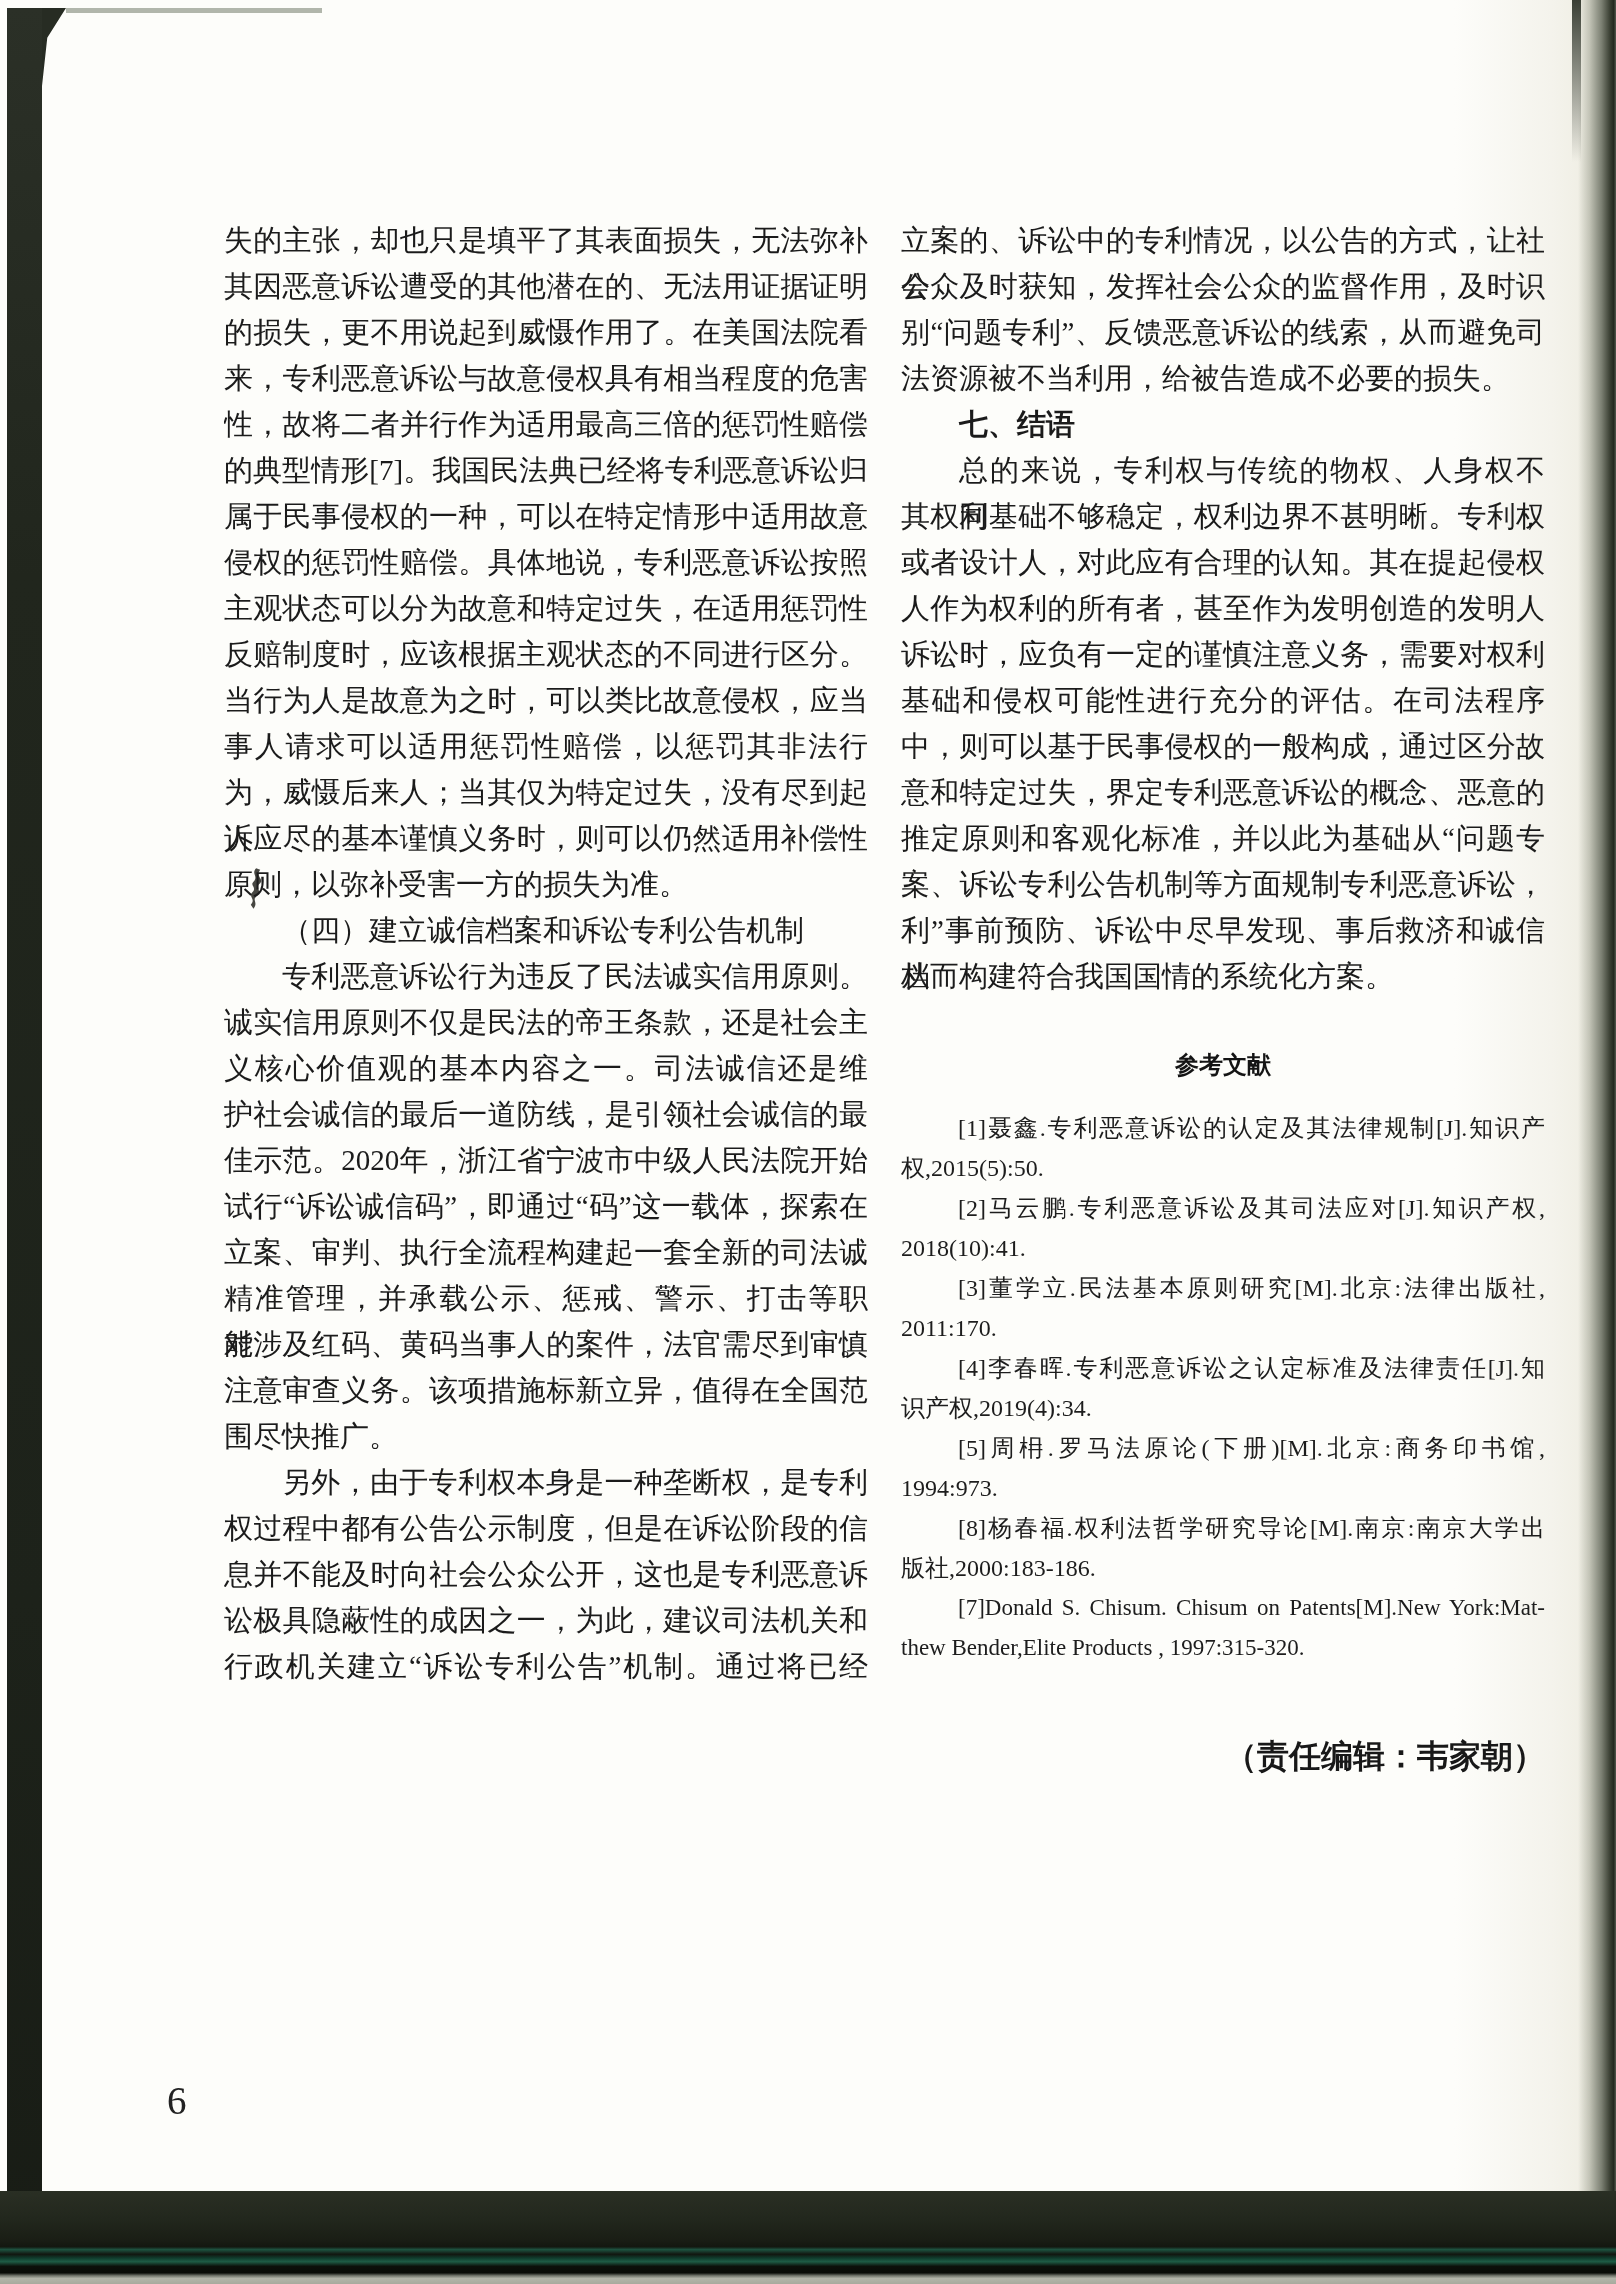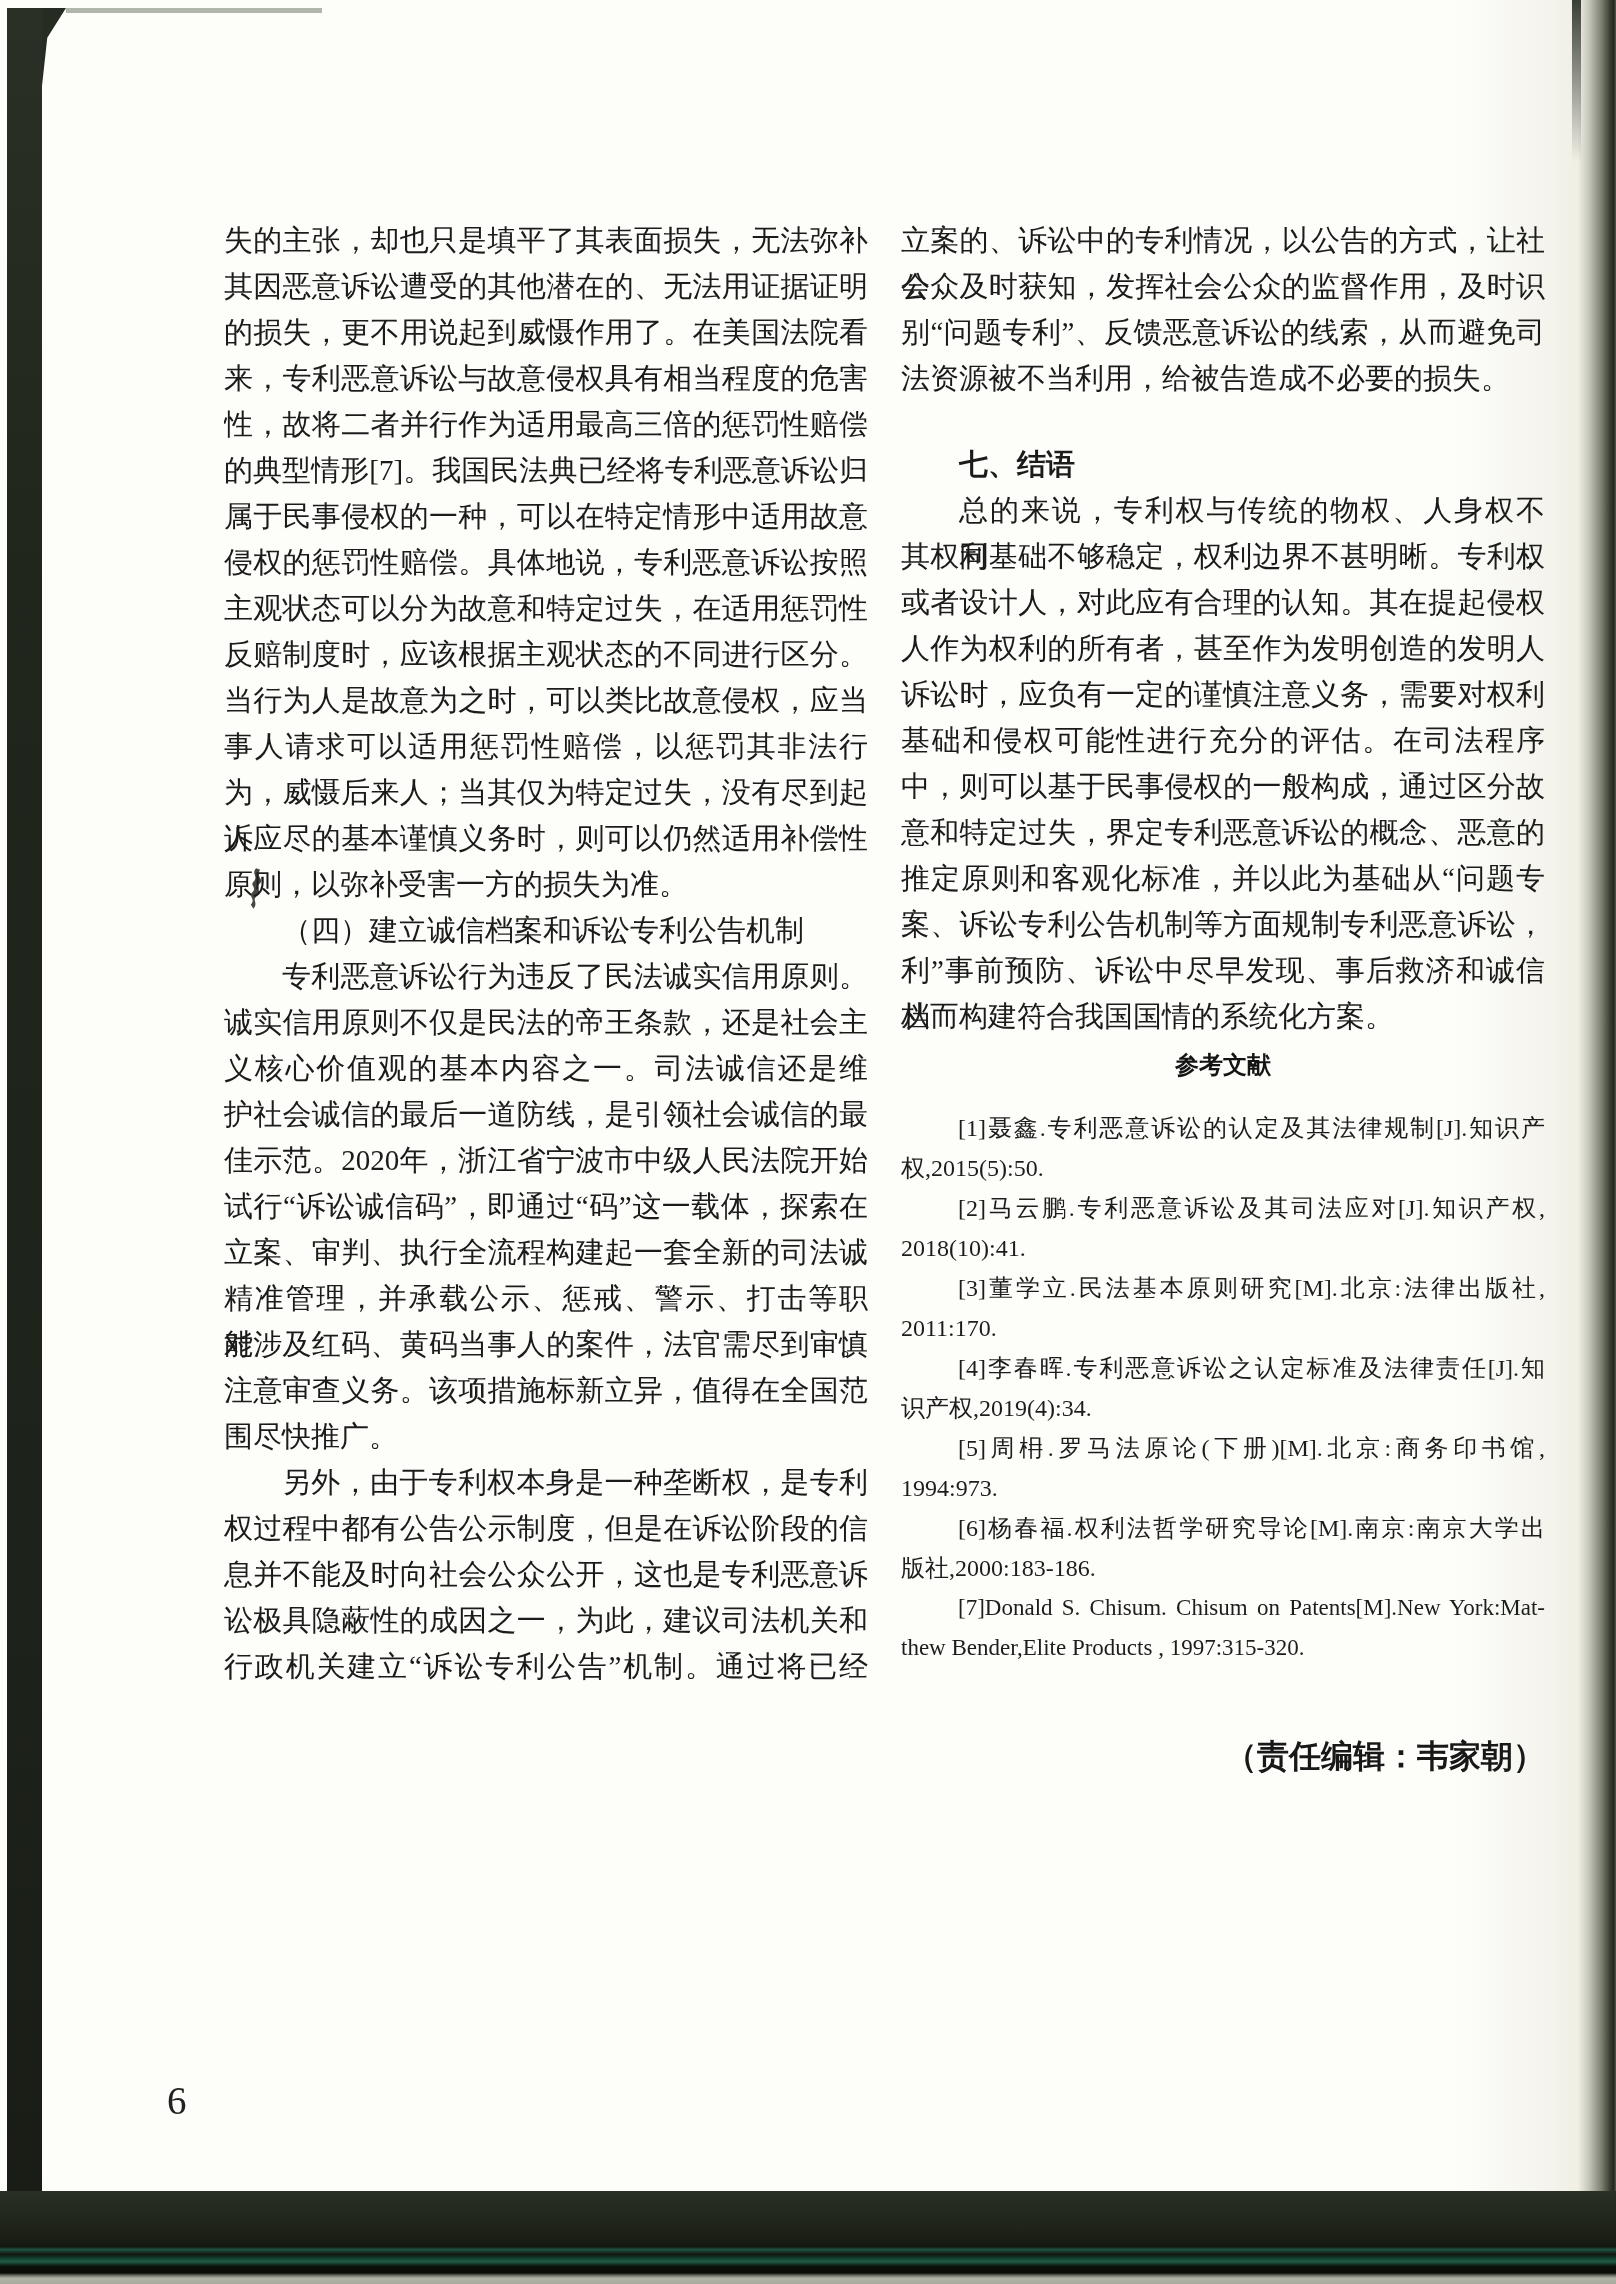--- a/index.html
+++ b/index.html
@@ -46,21 +46,21 @@
     position:absolute;top:217px;width:644px;overflow:hidden;
     color:#1b1b1b;
     font-size:29px;line-height:46px;
     text-align:justify;
   }
   .col-left{left:224px;}
   .col-right{left:901px;}
   .line{display:block;height:46px;text-align:justify;text-align-last:justify;}
   .line.short{text-align-last:left;}
   .line.ind{padding-left:58px;}
-  .line.bold{font-weight:bold;margin-top:40px;}
+  .line.bold{font-weight:bold;}
   
   .refs{
     position:absolute;left:901px;top:1046px;width:644px;overflow:hidden;
     color:#1d1d1d;font-size:24px;line-height:40px;
   }
   .refs-heading{
     font-size:24px;font-weight:bold;text-align:center;
     line-height:38px;margin-bottom:24px;color:#141414;
   }
   .ref-line{display:block;height:40px;text-align:justify;text-align-last:justify;}
@@ -154,21 +154,21 @@
         <div class="ref-line ind">[1]聂鑫.专利恶意诉讼的认定及其法律规制[J].知识产</div>
         <div class="ref-line short">权,2015(5):50.</div>
         <div class="ref-line ind">[2]马云鹏.专利恶意诉讼及其司法应对[J].知识产权,</div>
         <div class="ref-line short">2018(10):41.</div>
         <div class="ref-line ind">[3]董学立.民法基本原则研究[M].北京:法律出版社,</div>
         <div class="ref-line short">2011:170.</div>
         <div class="ref-line ind">[4]李春晖.专利恶意诉讼之认定标准及法律责任[J].知</div>
         <div class="ref-line short">识产权,2019(4):34.</div>
         <div class="ref-line ind">[5]周枏.罗马法原论(下册)[M].北京:商务印书馆,</div>
         <div class="ref-line short">1994:973.</div>
-        <div class="ref-line ind">[6]杨春福.权利法哲学研究导论[M].南京:南京大学出</div>
+        <div class="ref-line ind">[8]杨春福.权利法哲学研究导论[M].南京:南京大学出</div>
         <div class="ref-line short">版社,2000:183-186.</div>
         <div class="ref-line ind latin">[7]Donald S. Chisum. Chisum on Patents[M].New York:Mat-</div>
         <div class="ref-line short latin">thew Bender,Elite Products , 1997:315-320.</div>
       </div>
   </div>
 
   <div class="editor">（责任编辑：韦家朝）</div>
 
   <div class="pagenum">6</div>
 

